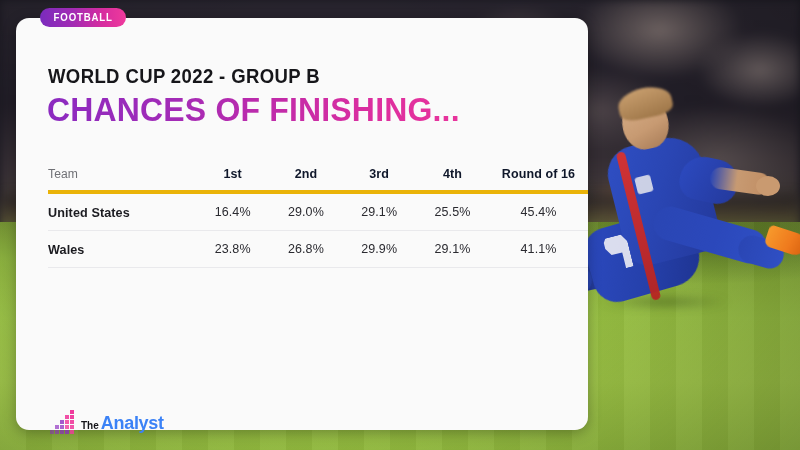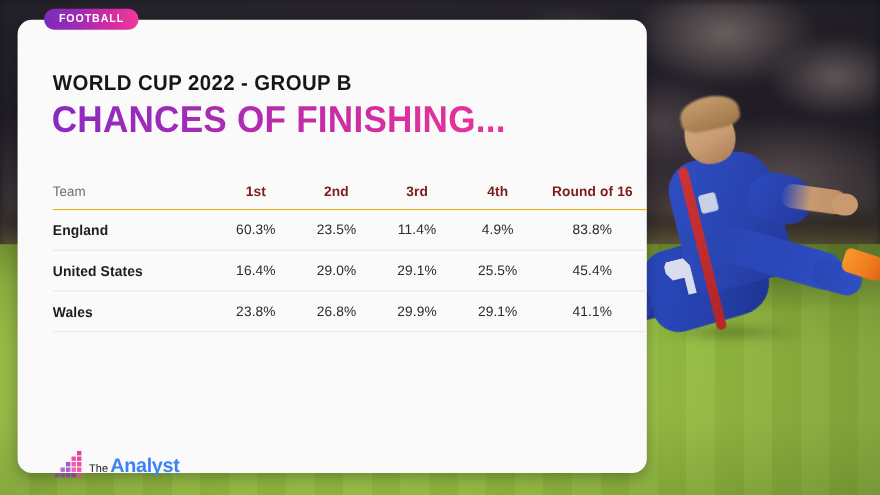--- a/index.html
+++ b/index.html
@@ -263,21 +263,21 @@
   }
   .trow {
     display: flex;
     align-items: center;
     height: 36px;
     border-bottom: 1px solid #e9e9ec;
   }
   .trow.last { border-bottom: 1px solid #e9e9ec; }
   .thead {
     height: 32px;
-    border-bottom: 1px solid #eab308;
+    border-bottom: 4px solid #eab308;
   }
   .c-team {
     flex: 0 0 148px;
     font-size: 13px;
     color: #1b1b20;
     font-weight: 700;
     font-family: "Liberation Sans Narrow", "Liberation Sans", sans-serif;
     letter-spacing: .1px;
     transform: scaleX(.97);
     transform-origin: left center;
@@ -289,21 +289,21 @@
   }
   .c-val {
     flex: 1 1 0;
     text-align: center;
     font-size: 12.5px;
     color: #2a2a30;
     font-family: "Liberation Sans Narrow", "Liberation Sans", sans-serif;
     letter-spacing: .1px;
   }
   .thead .c-val {
-    color: #7f1d1d;
+    color: #0f172a;
     font-weight: 700;
     font-size: 12.5px;
   }
   .c-val.wide { flex: 1.35 1 0; }
 
   
   .logo {
     position: absolute;
     left: 34px;
     top: 392px;
@@ -324,21 +324,21 @@
   }
   .logo-text {
     display: flex;
     align-items: baseline;
     gap: 2px;
     line-height: 1;
     padding-bottom: 2px;
   }
   .logo-the {
     font-family: "Liberation Sans Narrow", "Liberation Sans", sans-serif;
-    font-weight: 400;
+    font-weight: 700;
     font-size: 10px;
     color: #141418;
   }
   .logo-analyst {
     font-family: "Liberation Sans Narrow", "Liberation Sans", sans-serif;
     font-weight: 700;
     font-size: 18px;
     letter-spacing: -.3px;
     color: #3b82f6;
   }
@@ -387,28 +387,20 @@
 
       <div class="trow thead">
         <div class="c-team">Team</div>
         <div class="c-val">1st</div>
         <div class="c-val">2nd</div>
         <div class="c-val">3rd</div>
         <div class="c-val">4th</div>
         <div class="c-val wide">Round of 16</div>
       </div>
 
-      <div class="trow">
-        <div class="c-team">England</div>
-        <div class="c-val">60.3%</div>
-        <div class="c-val">23.5%</div>
-        <div class="c-val">11.4%</div>
-        <div class="c-val">4.9%</div>
-        <div class="c-val wide">83.8%</div>
-      </div>
 
       <div class="trow">
         <div class="c-team">United States</div>
         <div class="c-val">16.4%</div>
         <div class="c-val">29.0%</div>
         <div class="c-val">29.1%</div>
         <div class="c-val">25.5%</div>
         <div class="c-val wide">45.4%</div>
       </div>
 

